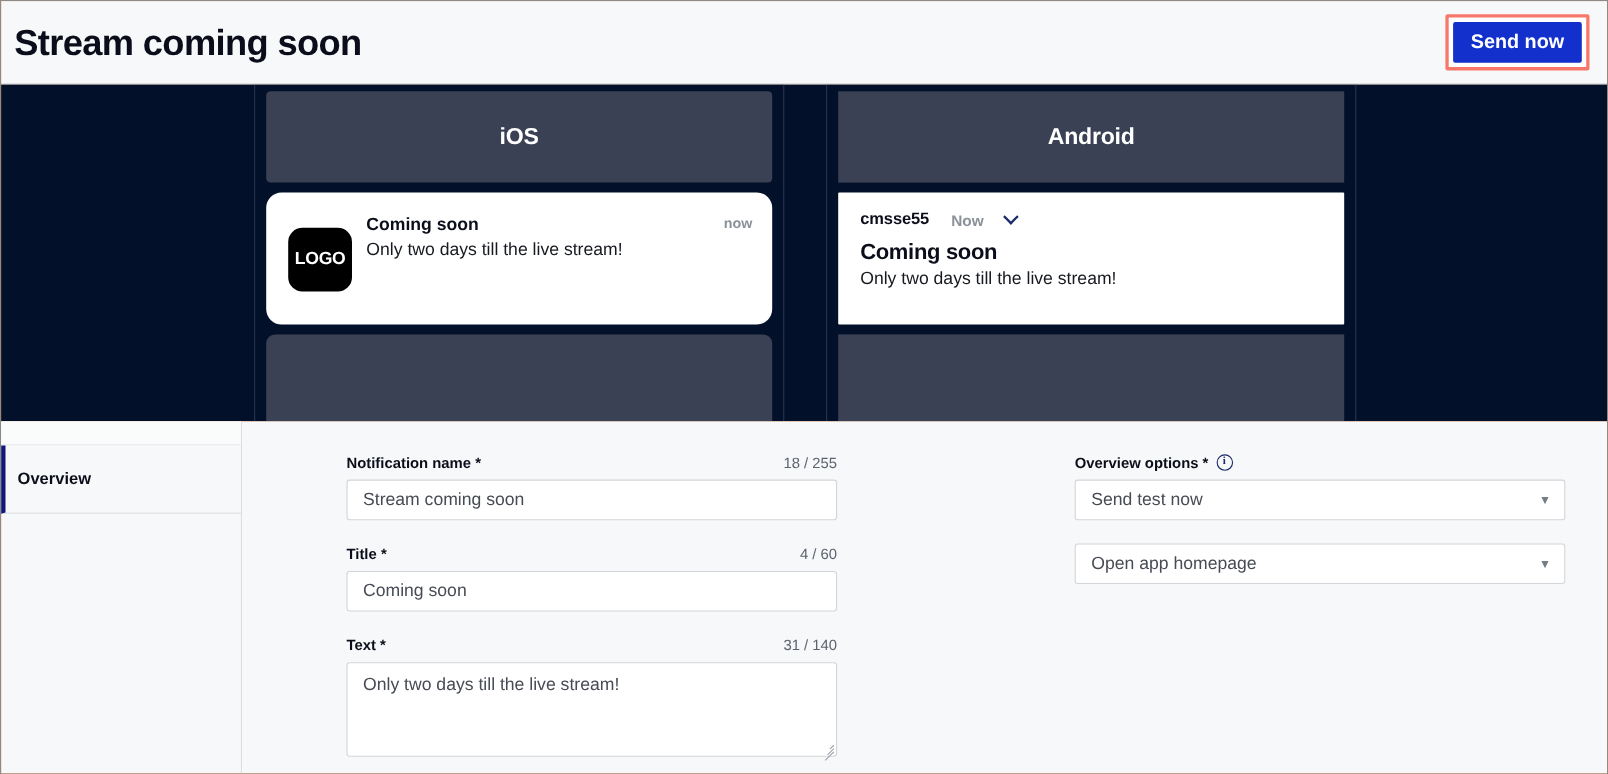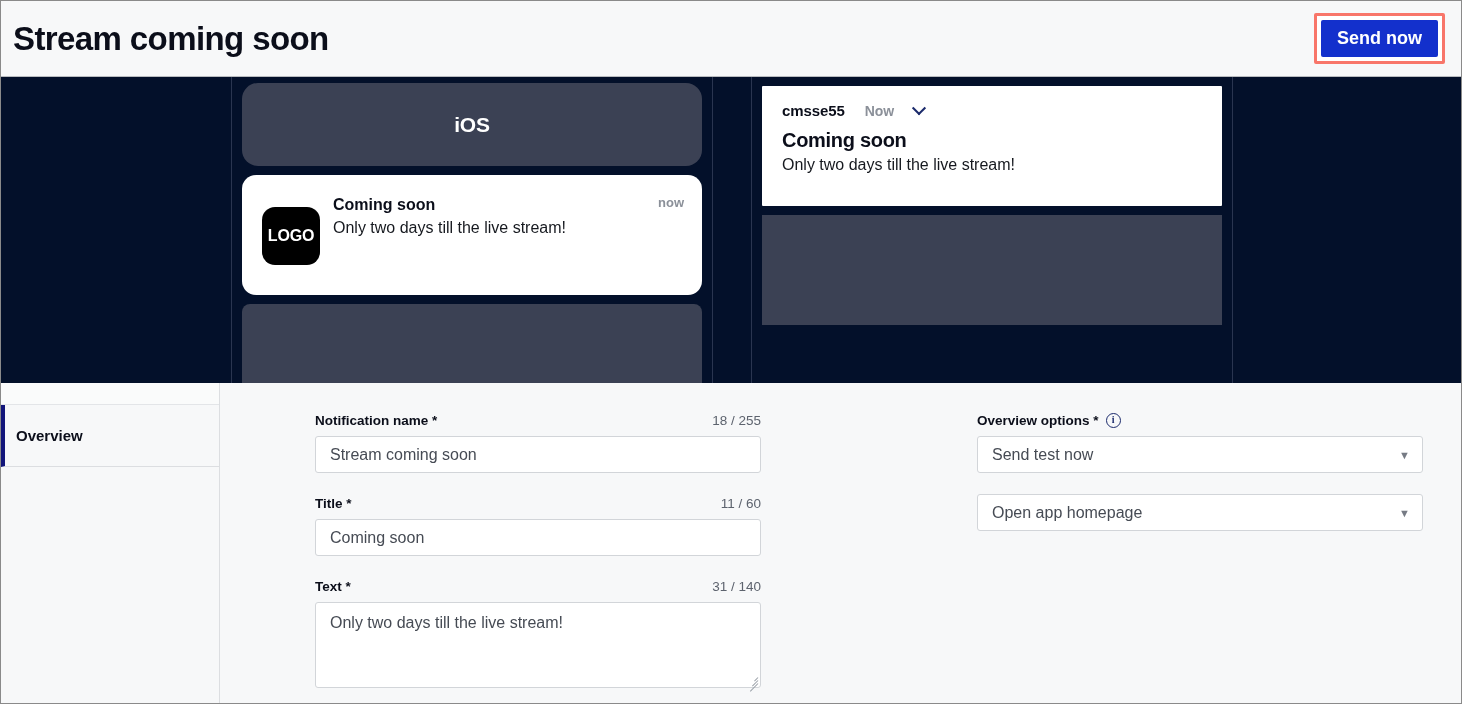--- a/index.html
+++ b/index.html
@@ -81,21 +81,21 @@
   }
   .phone-ios   { left: 230px;  width: 482px; }
   .phone-andr  { left: 750px;  width: 482px; }
 
   .phone-inner { position: relative; height: 100%; padding: 0 10px; }
 
   .os-header {
     margin-top: 6px;
     height: 83px;
     background: #3b4154;
-    border-radius: 16px;
+    border-radius: 4px;
     display: flex;
     align-items: center;
     justify-content: center;
   }
   .os-header-sq { border-radius: 0; }
   .os-title {
     color: #ffffff;
     font-size: 21px;
     font-weight: bold;
     letter-spacing: -0.2px;
@@ -355,20 +355,23 @@
           </div>
           <div class="ios-time">now</div>
         </div>
 
         <div class="slate-panel"></div>
       </div>
     </div>
 
     <div class="phone-col phone-andr">
       <div class="phone-inner">
+        <div class="os-header os-header-sq">
+          <span class="os-title">Android</span>
+        </div>
 
         <div class="andr-card">
           <div class="andr-meta">
             <span class="andr-app">cmsse55</span>
             <span class="andr-now">Now</span>
             <span class="chev"></span>
           </div>
           <div class="andr-title">Coming soon</div>
           <div class="andr-text">Only two days till the live stream!</div>
         </div>
@@ -393,21 +396,21 @@
         <div class="field-head">
           <span class="field-label">Notification name *</span>
           <span class="counter">18 / 255</span>
         </div>
         <input class="input-box" type="text" value="Stream coming soon" style="">
       </div>
 
       <div class="field">
         <div class="field-head">
           <span class="field-label">Title *</span>
-          <span class="counter">11 / 60</span>
+          <span class="counter">4 / 60</span>
         </div>
         <input class="input-box" type="text" value="Coming soon" style="">
       </div>
 
       <div class="field">
         <div class="field-head">
           <span class="field-label">Text *</span>
           <span class="counter">31 / 140</span>
         </div>
         <div class="ta-wrap">

